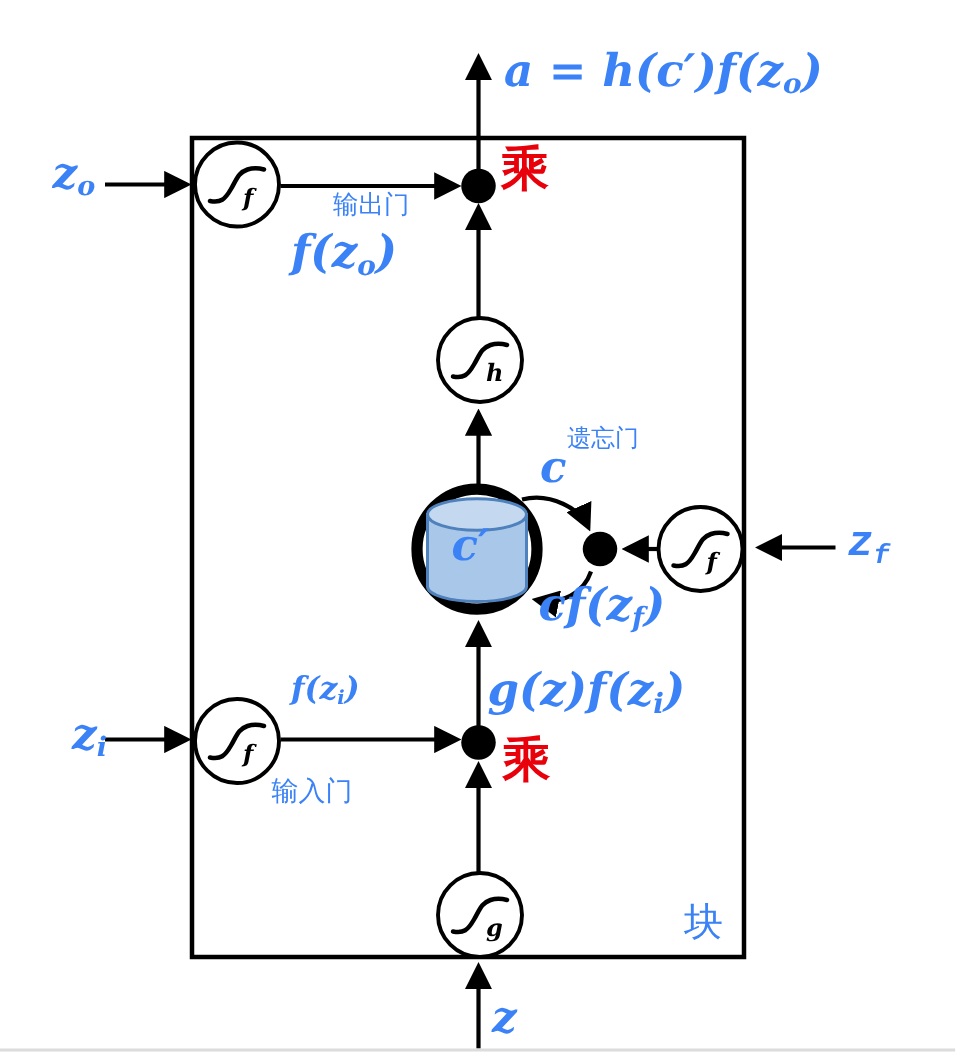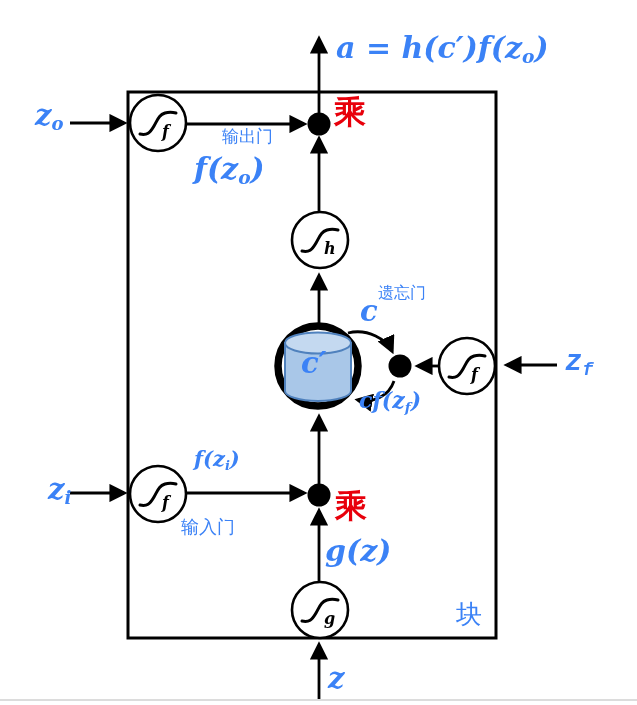--- a/index.html
+++ b/index.html
@@ -89,24 +89,24 @@
   </svg>
 
   <div class="lbl math" style="left:336px;top:33px;font-size:30px;"><span>a = h(c′)f(z</span><sub>o</sub><span>)</span></div>
   <div class="lbl math" style="left:35px;top:101px;font-size:29px;"><span>z</span><sub>o</sub></div>
   <div class="lbl cjk red" style="left:334px;top:96px;font-size:32px;">乘</div>
   <div class="lbl cjk" style="left:222px;top:128px;font-size:17px;">输出门</div>
   <div class="lbl math" style="left:194px;top:154px;font-size:30px;"><span>f(z</span><sub>o</sub><span>)</span></div>
   <div class="lbl cjk" style="left:378px;top:260px;font-size:16px;margin-top:25px;">遗忘门</div>
   <div class="lbl math" style="left:360px;top:297px;font-size:29px;">c</div>
   <div class="lbl math" style="left:301px;top:349px;font-size:29px;">c′</div>
-  <div class="lbl math" style="left:359px;top:389px;font-size:22px;"><span>cf(z</span><sub>f</sub><span>)</span></div>
+  <div class="lbl math" style="left:359px;top:389px;font-size:30px;"><span>cf(z</span><sub>f</sub><span>)</span></div>
   <div class="lbl math" style="left:565px;top:348px;font-size:29px;font-family:Liberation Mono, monospace;"><span>z</span><sub>f</sub></div>
+  <div class="lbl math" style="left:325px;top:446px;font-size:30px;"><span>g(z)f(z</span><sub>i</sub><span>)</span></div>
   <div class="lbl cjk red" style="left:335px;top:490px;font-size:32px;">乘</div>
-  <div class="lbl math" style="left:325px;top:536px;font-size:30px;"><span>g(z)</span></div>
   <div class="lbl math" style="left:194px;top:448px;font-size:21px;"><span>f(z</span><sub>i</sub><span>)</span></div>
   <div class="lbl cjk" style="left:181px;top:518px;font-size:18px;">输入门</div>
   <div class="lbl math" style="left:48px;top:475px;font-size:29px;"><span>z</span><sub>i</sub></div>
   <div class="lbl math" style="left:328px;top:664px;font-size:29px;">z</div>
   <div class="lbl cjk" style="left:456px;top:601px;font-size:26px;">块</div>
 
   <div class="artifact"></div>
 </div>
 
 </body></html>

